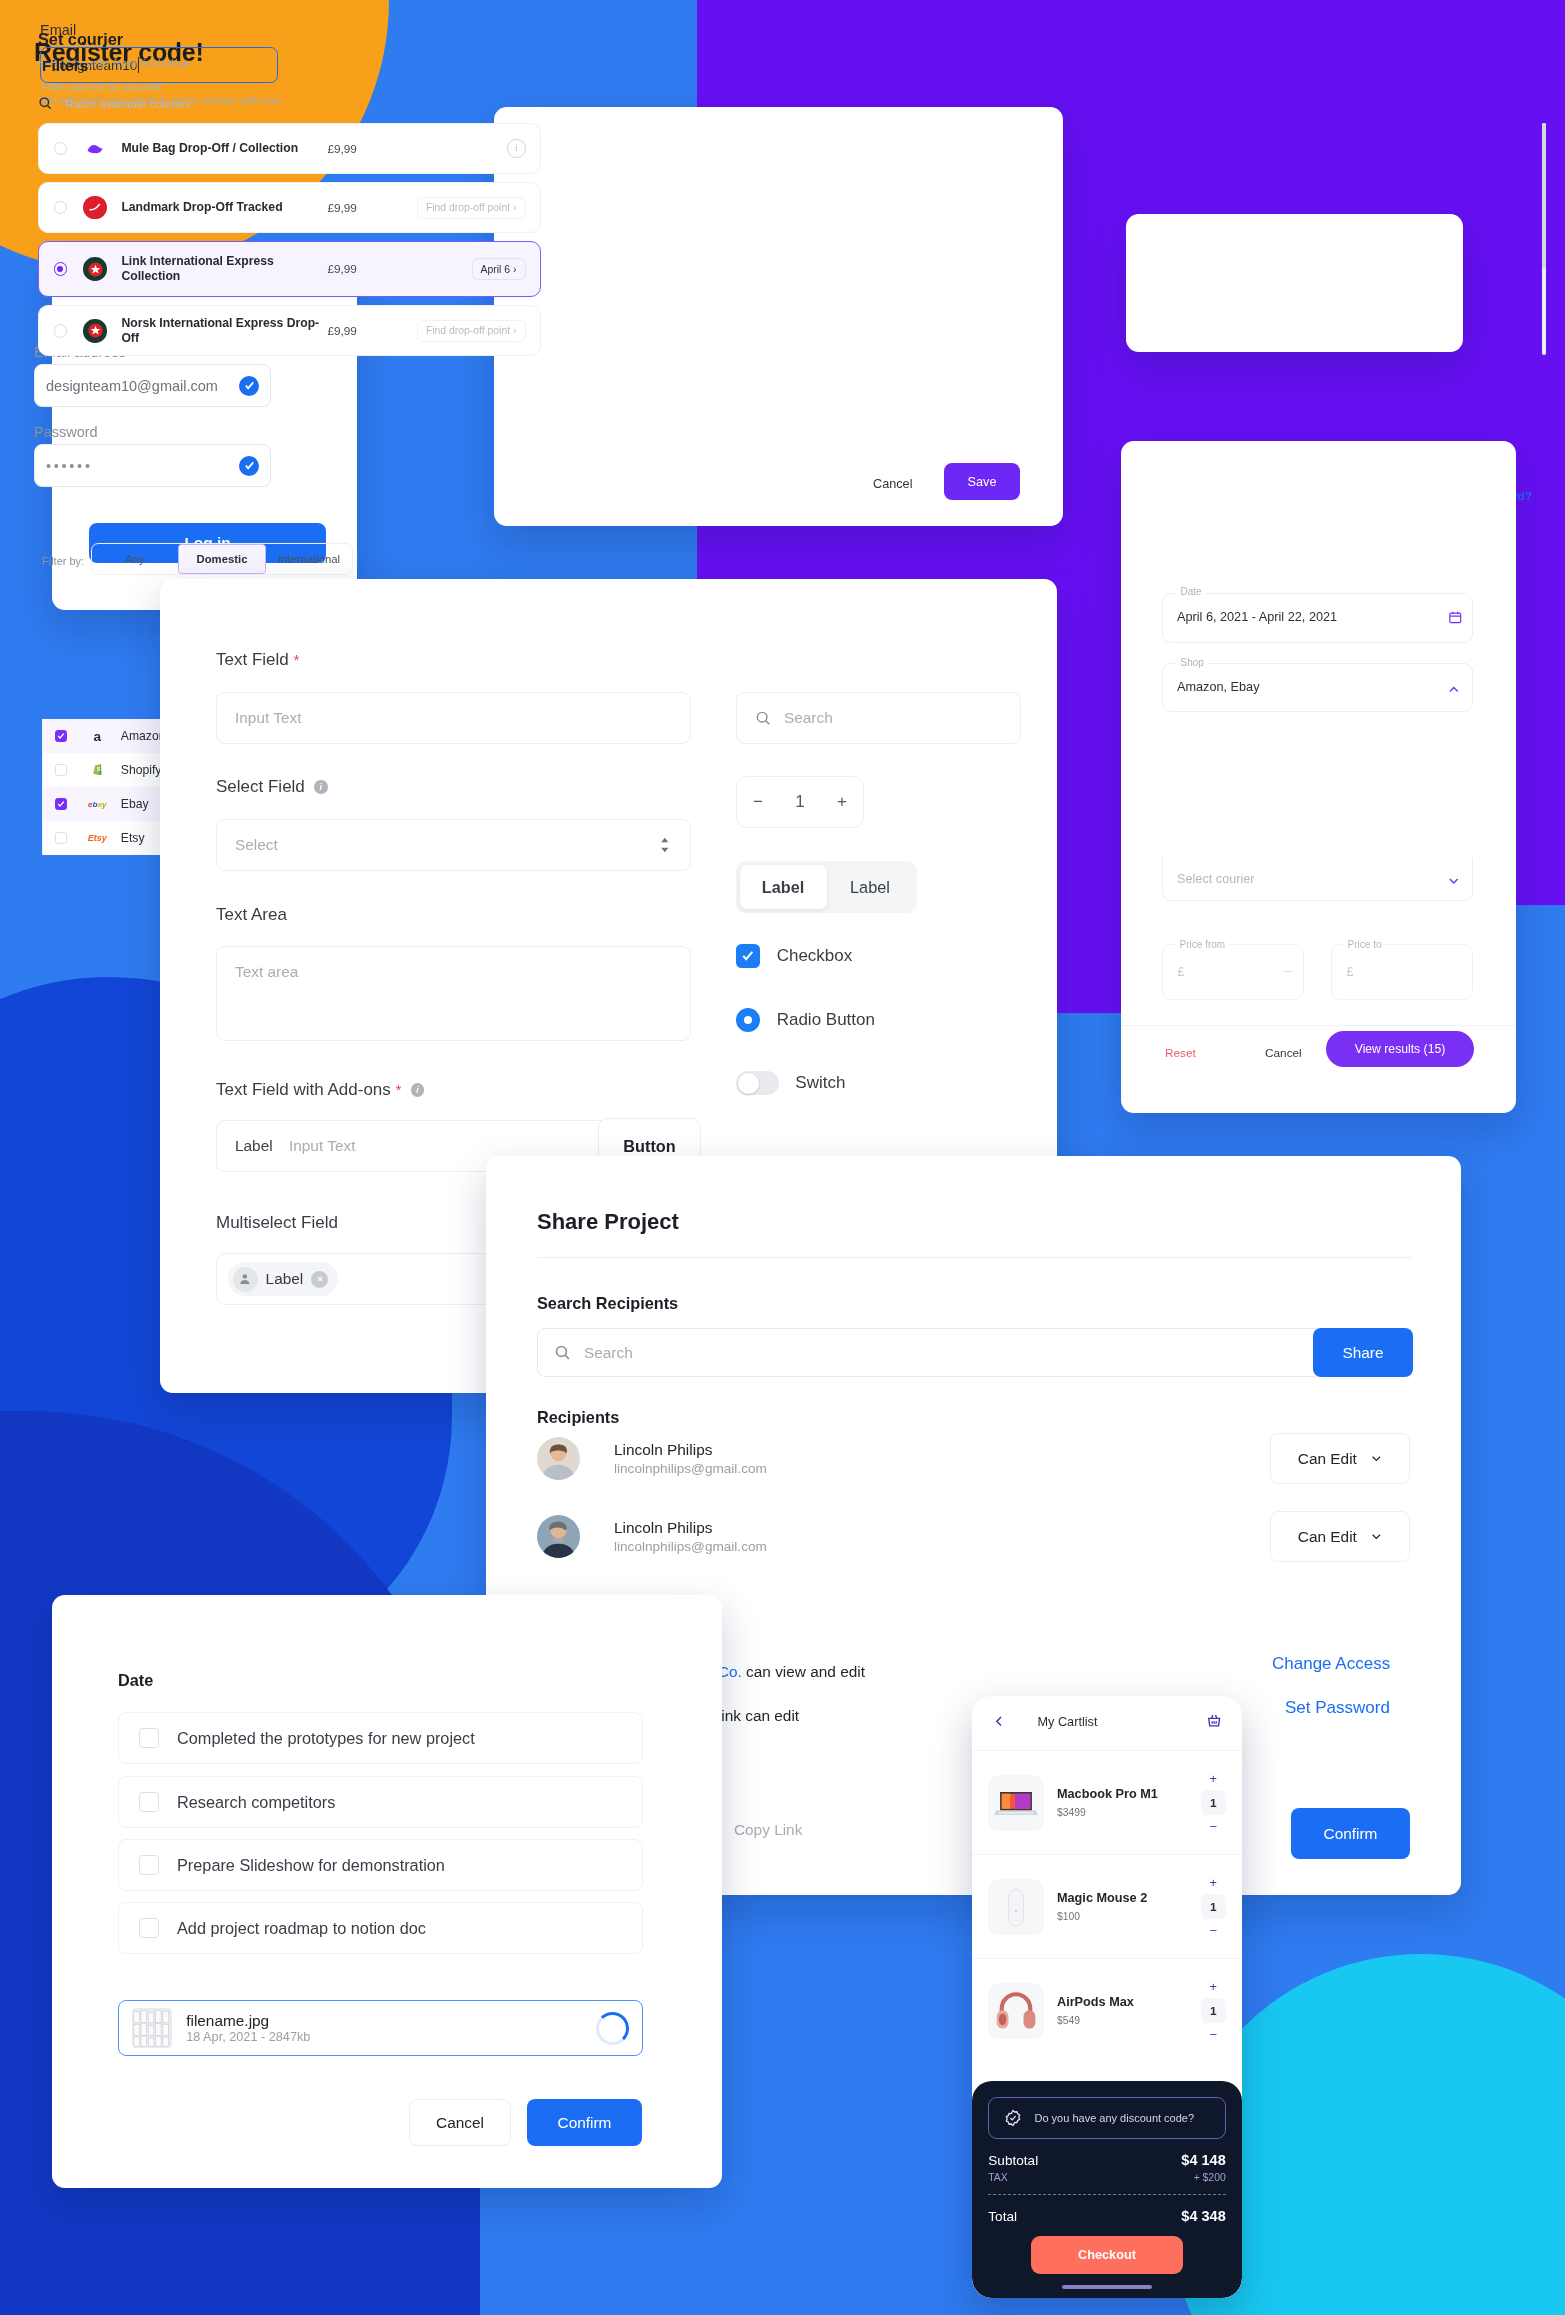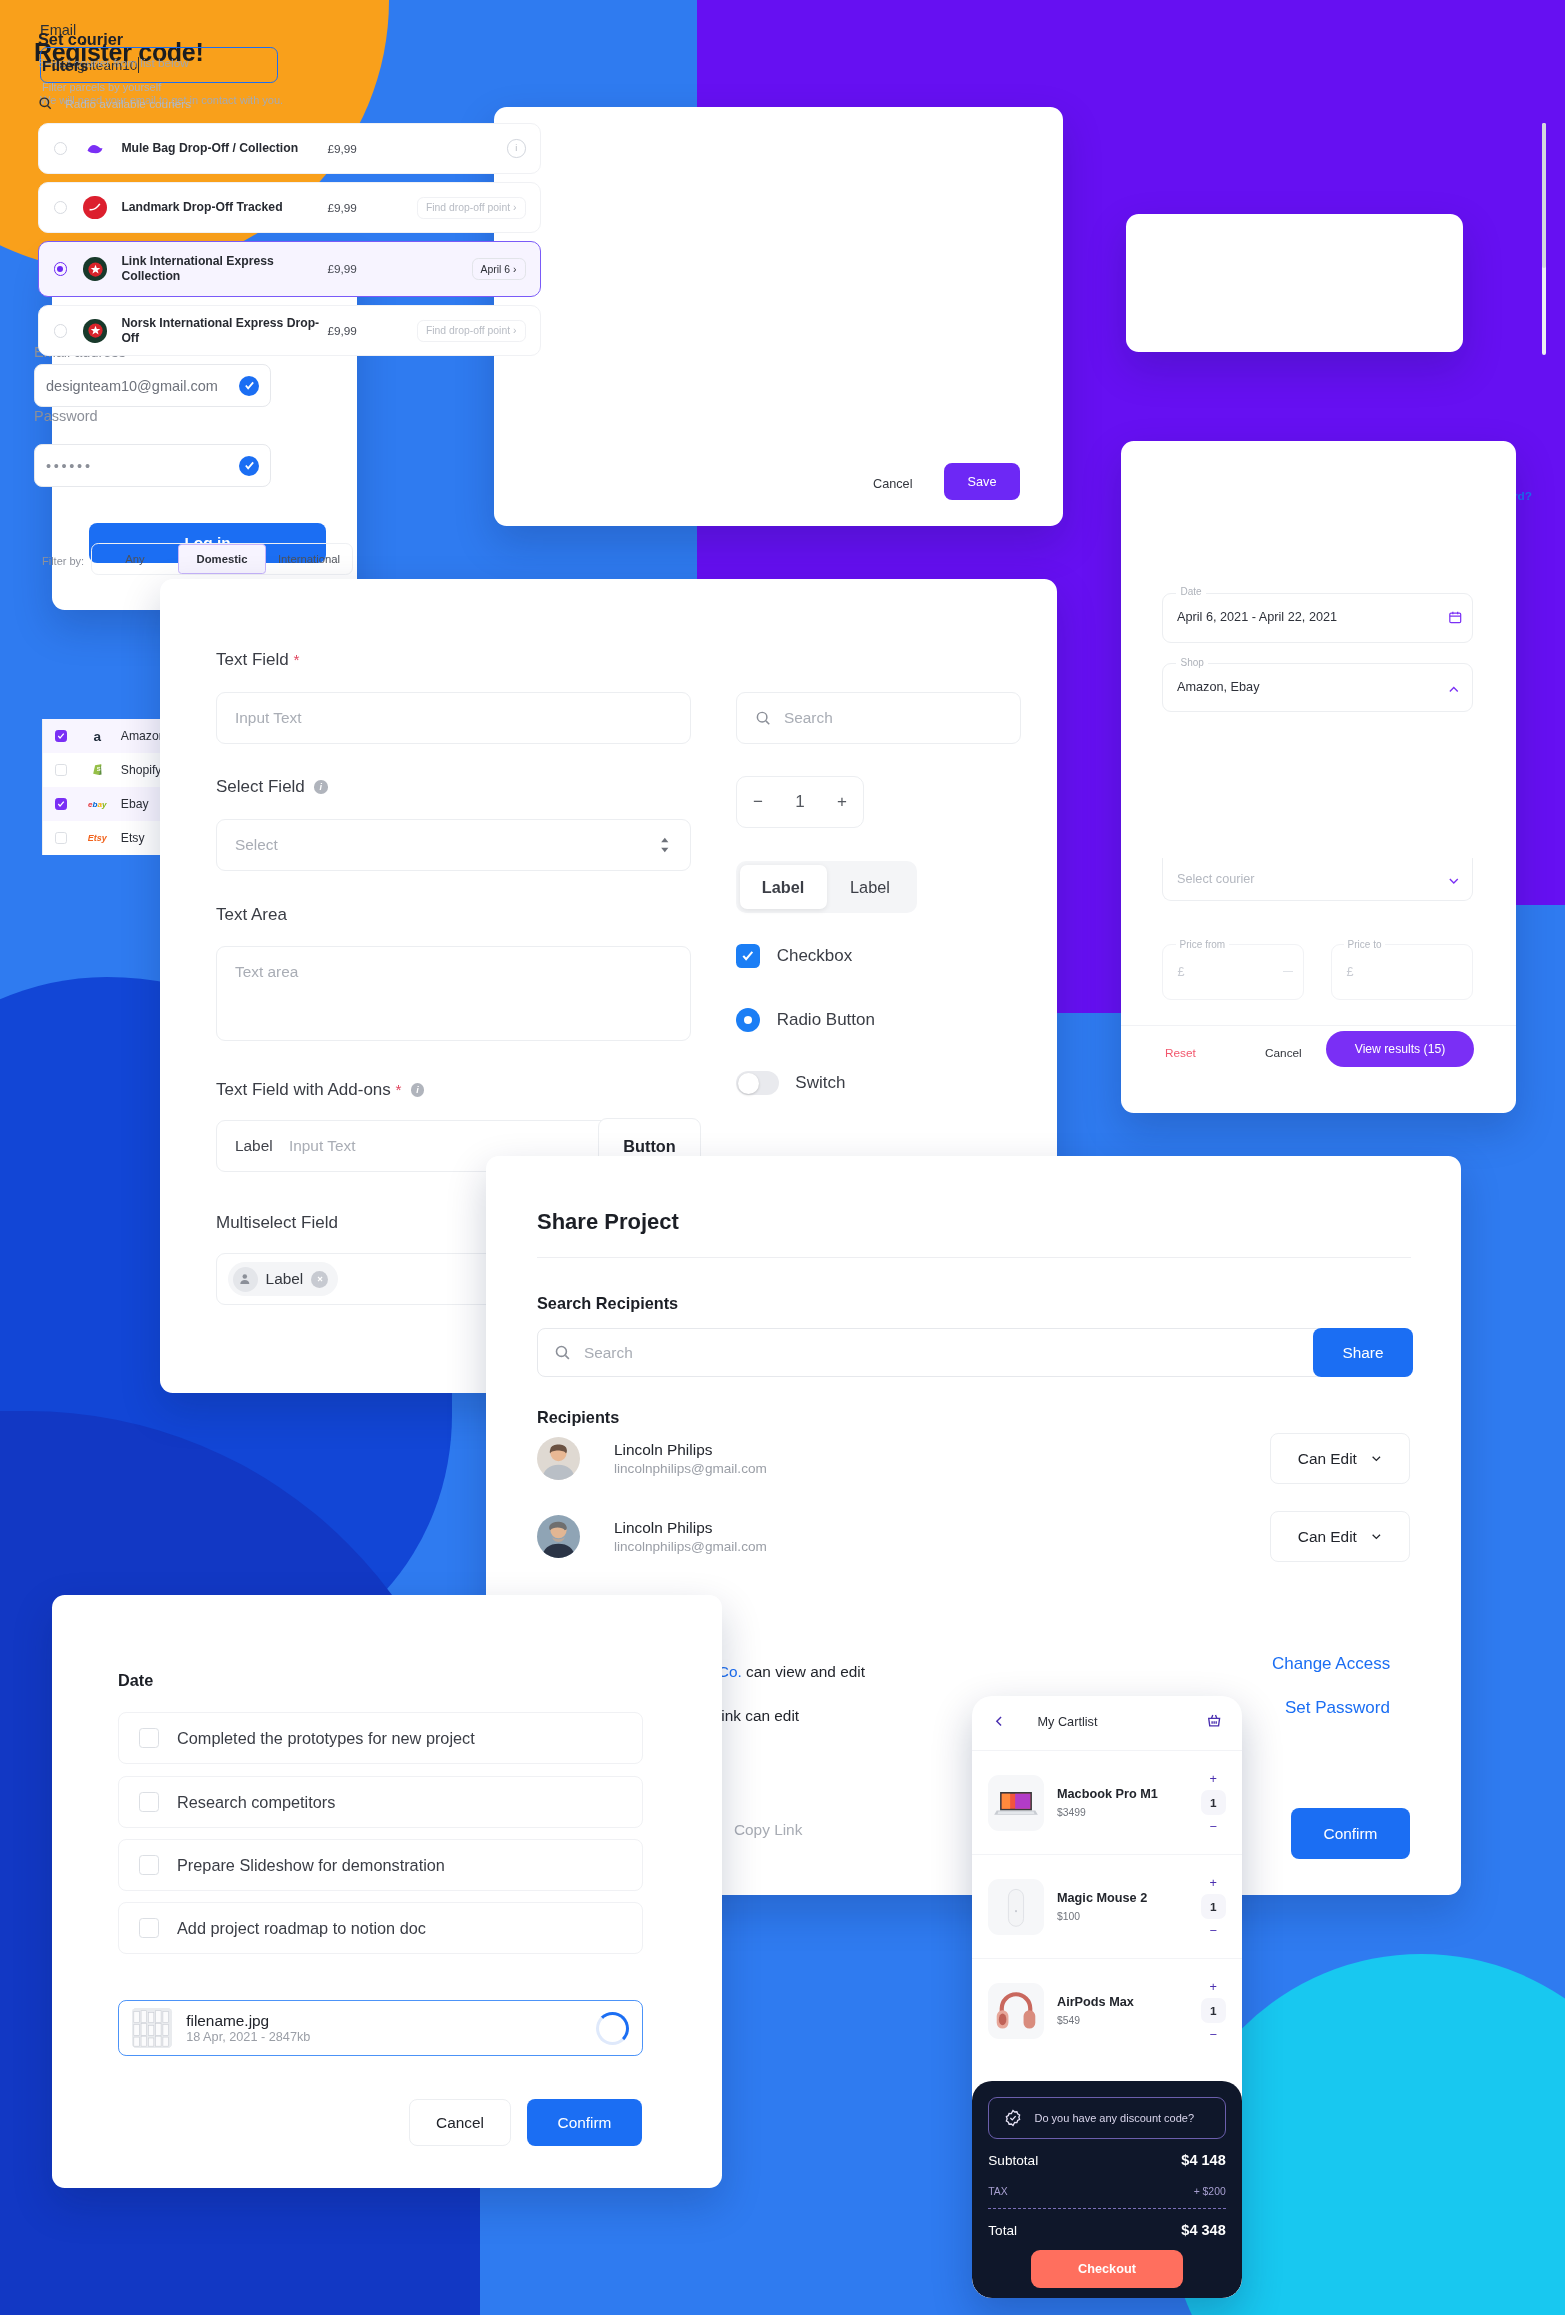--- a/index.html
+++ b/index.html
@@ -189,21 +189,21 @@
   .ciPrice{font-size:10.4px;color:#70747c;margin-top:6.3px;}
   .ciQty{display:flex;flex-direction:column;align-items:center;gap:4.5px;color:#4a2fb0;font-size:12.7px;}
   .ciQty .num{width:25px;height:25px;border-radius:7.2px;background:#f5f5fa;display:flex;align-items:center;justify-content:center;
               font-size:11.8px;font-weight:bold;color:#2b2e36;}
   .checkoutPanel{position:absolute;left:0;bottom:0;width:270px;height:217px;background:#0f172a;border-radius:20px;padding:16.3px;box-sizing:border-box;}
   .discount{height:42px;border:0.9px solid #6b5eac;border-radius:9px;display:flex;align-items:center;gap:12.7px;padding:0 14.5px;box-sizing:border-box;}
   .discount span{font-size:11px;color:#d9d5ec;}
   .sumRow{display:flex;justify-content:space-between;align-items:baseline;margin-top:12.7px;}
   .sumL{font-size:13.6px;color:#fff;}
   .sumR{font-size:14.5px;font-weight:bold;color:#fff;}
-  .taxRow{display:flex;justify-content:space-between;margin-top:18px;}
+  .taxRow{display:flex;justify-content:space-between;margin-top:4px;}
   .taxL,.taxR{font-size:10.4px;color:#a79fd0;}
   .dashed{margin-top:11px;border-top:0.9px dashed #7a6eb8;}
   .checkoutBtn{margin:12.7px auto 0;width:152px;height:38px;border-radius:9px;background:#ff6f5e;color:#fff;font-size:12.7px;
                font-weight:bold;display:flex;align-items:center;justify-content:center;}
   .homebar{margin:11px auto 0;width:90px;height:3.6px;border-radius:2.7px;background:#8a80c4;}
 </style>
 </head>
 <body>
 
 <div id="bg">
@@ -221,21 +221,21 @@
 <div class="regTitle">Register code!</div>
 <div class="regLbl" style="top:344px">Email address</div>
 <div class="regInput" style="top:364px">
   <span>designteam10@gmail.com</span>
   <span class="regCheck">
     <svg viewBox="0 0 24 24" fill="none" stroke="#fff" stroke-width="4">
         <path d="M4 12l5 6 11-13"></path>
       </svg>
   </span>
 </div>
-<div class="regLbl" style="top:408px">Password</div>
+<div class="regLbl" style="top:424px">Password</div>
 <div class="regInput" style="top:444px">
   <span style="letter-spacing:2.7px;color:#8b8f98">••••••</span>
   <span class="regCheck">
     <svg viewBox="0 0 24 24" fill="none" stroke="#fff" stroke-width="4">
         <path d="M4 12l5 6 11-13"></path>
       </svg>
   </span>
 </div>
 <div class="forgot" style="top:489px">Forgot password?</div>
 <div class="loginBtn">Log in</div>

